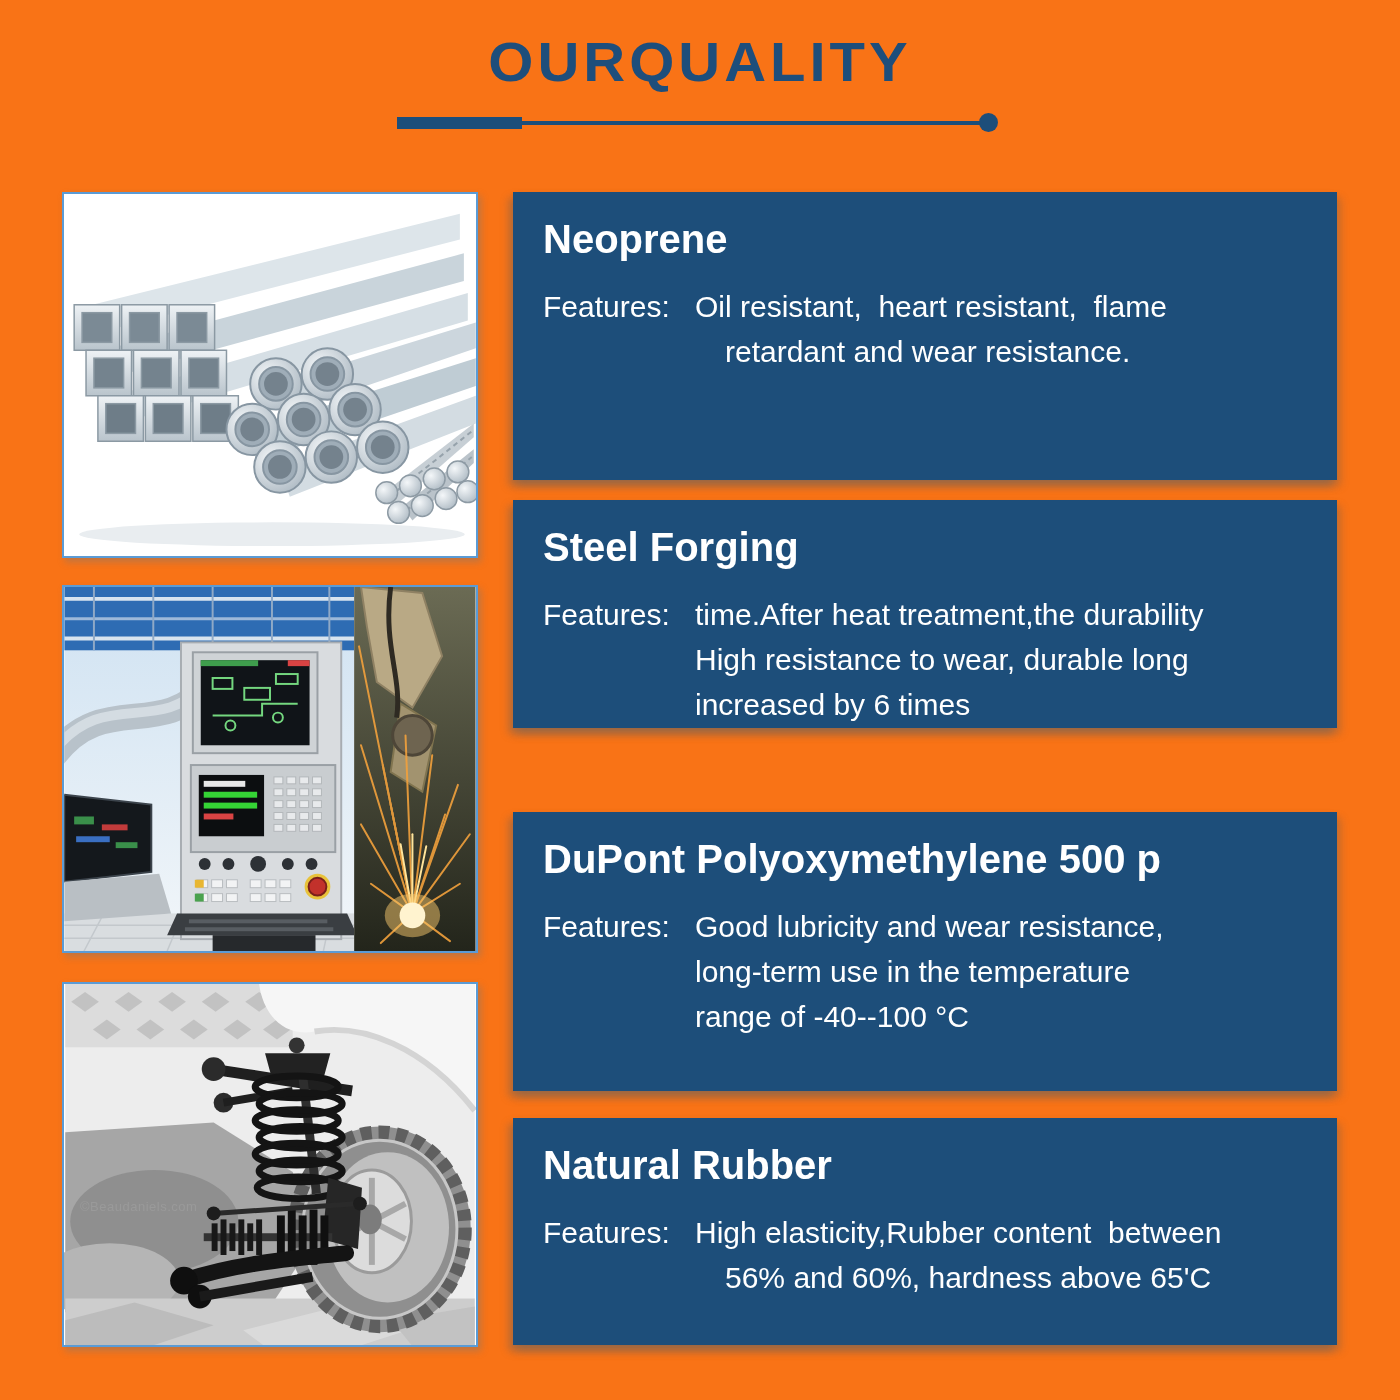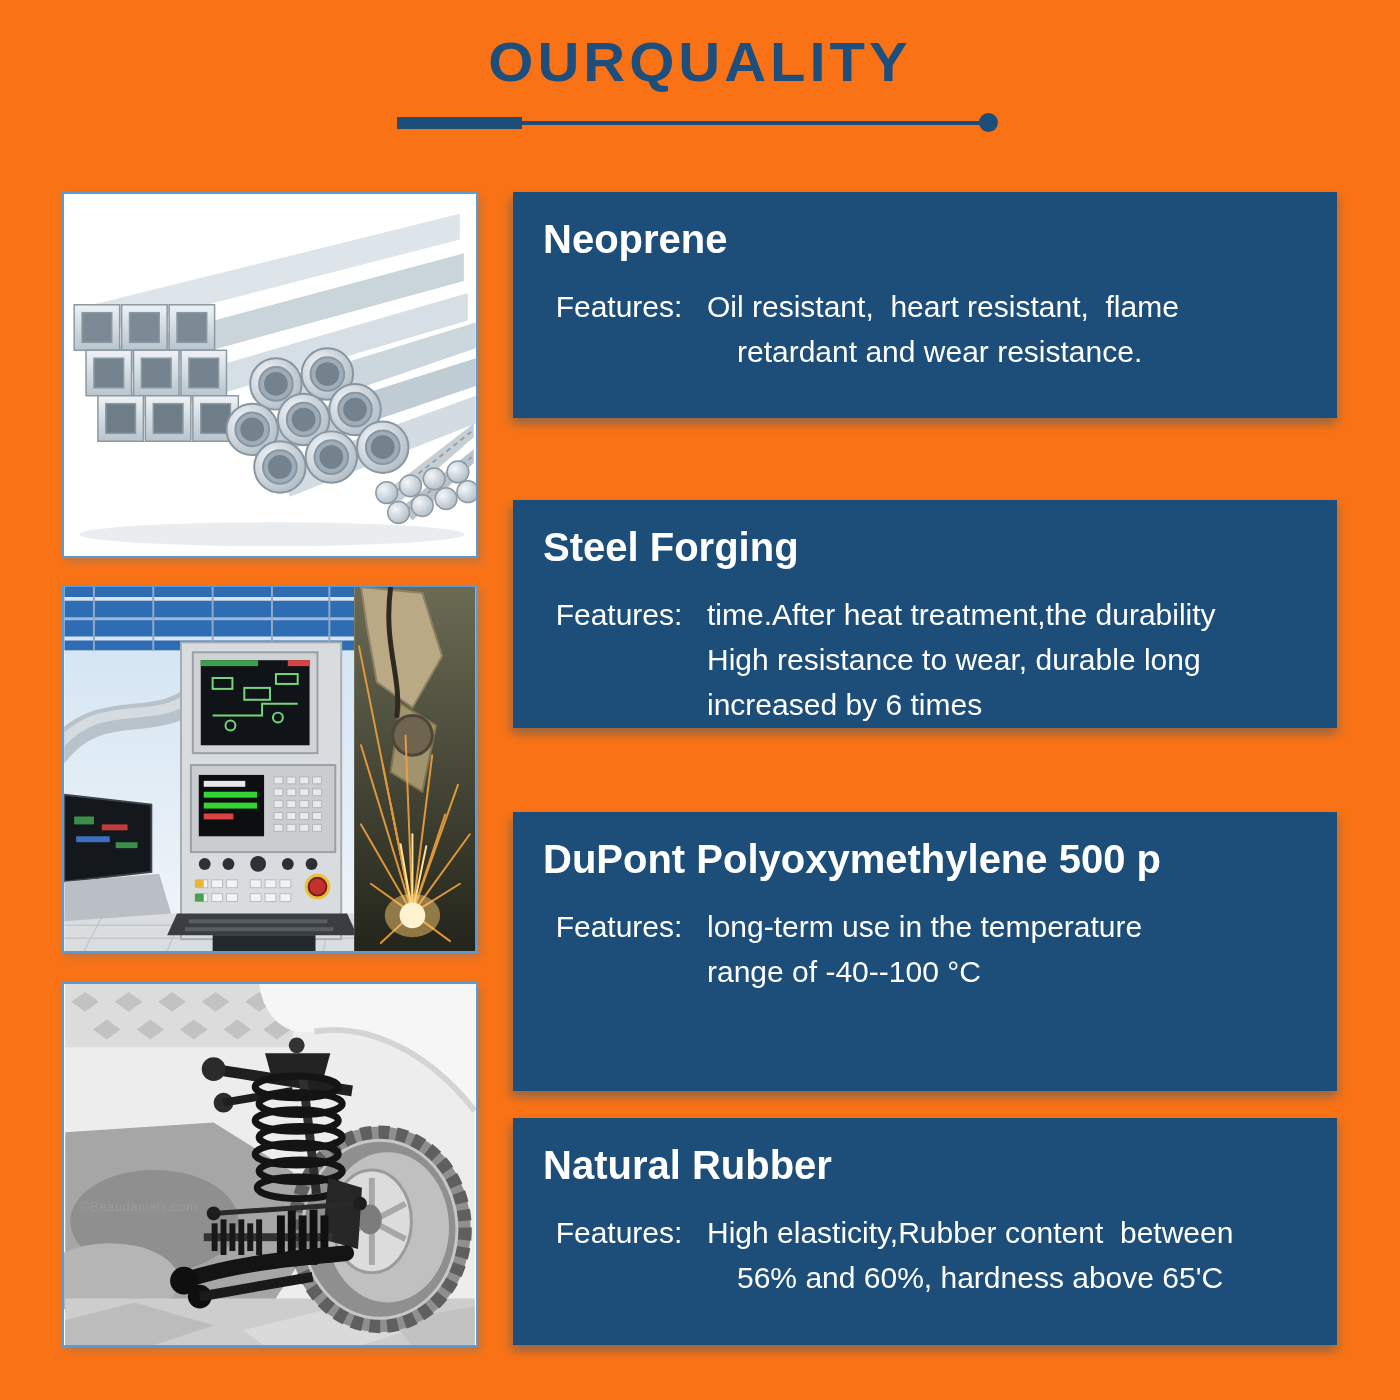--- a/index.html
+++ b/index.html
@@ -33,32 +33,32 @@
   .img3{top:982px;height:365px;}
   .watermark{
     position:absolute;left:16px;top:215px;font-size:13px;color:#9a9a9a;letter-spacing:.5px;
   }
   
   .card{
     position:absolute;left:513px;width:824px;background:#1d4e7a;color:#ffffff;
     box-sizing:border-box;padding:26px 28px 0 30px;
     box-shadow:-4px 6px 8px rgba(95,95,95,.45),4px 6px 8px rgba(95,95,95,.3);
   }
-  .card1{top:192px;height:226px;}
+  .card1{top:192px;height:288px;}
   .card2{top:500px;height:228px;}
   .card3{top:812px;height:279px;}
   .card4{top:1118px;height:227px;}
   .card-title{
     margin:0;font-size:40px;line-height:42px;font-weight:bold;color:#ffffff;
   }
   .card-features{
     display:flex;margin-top:24px;font-size:30px;line-height:45px;
   }
-  .features-label{flex:none;width:152px;white-space:pre;text-align:center;}
-  .features-lines{flex:1;margin-left:12px;}
+  .features-label{flex:none;width:152px;white-space:pre;}
+  .features-lines{flex:1;}
   .fline{white-space:pre;}
   .fline-indent{margin-left:30px;}
 </style>
 </head>
 <body>
 
 <div class="page">
 
   <div class="logo">OURQUALITY</div>
   <div class="divider-bar"></div>
@@ -449,20 +449,21 @@
         <div class="fline">increased by 6 times</div>
       </div>
     </div>
   </section>
 
   <section class="card card3">
     <h2 class="card-title">DuPont Polyoxymethylene 500 p</h2>
     <div class="card-features">
       <span class="features-label">Features:</span>
       <div class="features-lines">
+        <div class="fline">Good lubricity and wear resistance,</div>
         <div class="fline">long-term use in the temperature</div>
         <div class="fline">range of -40--100 °C</div>
       </div>
     </div>
   </section>
 
   <section class="card card4">
     <h2 class="card-title">Natural Rubber</h2>
     <div class="card-features">
       <span class="features-label">Features:</span>

